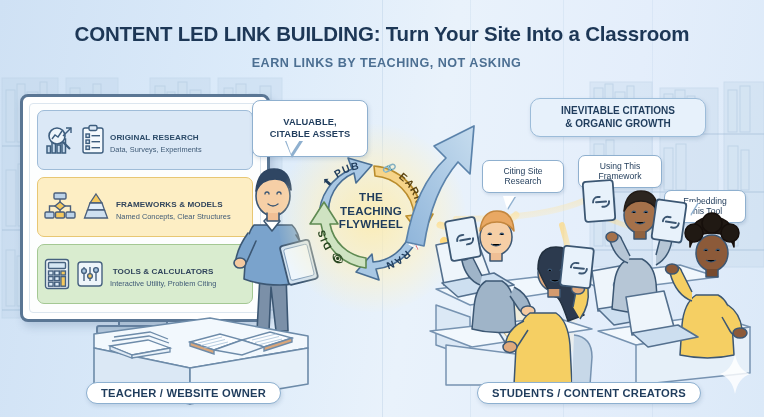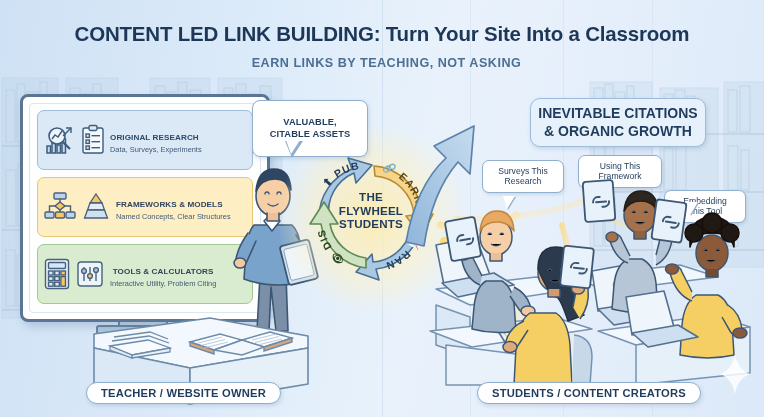--- a/index.html
+++ b/index.html
@@ -60,21 +60,21 @@
 
   #bubAssets{left:252px;top:100px;width:104px;padding:16px 5px;}
   #bubAssets .t{font-size:9.3px;line-height:1.25;letter-spacing:.1px;}
   #bubAssetsTail{left:285px;top:141px;border-left:7px solid transparent;
     border-right:11px solid transparent;border-top:17px solid #8fb0cf;}
   #bubAssetsTail2{left:286px;top:140px;border-left:5px solid transparent;
     border-right:9px solid transparent;border-top:14px solid #fff;}
 
   #bubIneq{left:530px;top:98px;width:164px;padding:6px 5px;border-radius:10px;
     background:#e7f1fb;border-color:#9cbcd9;}
-  #bubIneq .t{font-size:14px;line-height:1.25;}
+  #bubIneq .t{font-size:10px;line-height:1.25;}
 
   .mini{position:absolute;background:#fff;border:1.6px solid #8fb0cf;border-radius:7px;
     padding:5px 6px;text-align:center;box-shadow:1px 2px 3px rgba(60,95,135,.15);}
   .mini .t{font-size:8.6px;font-weight:400;color:#28425f;line-height:1.22;}
   #mini1{left:482px;top:160px;width:68px;}
   #mini2{left:578px;top:155px;width:70px;}
   #mini3{left:664px;top:148px;width:68px;margin-top:42px;}
   .minitail{position:absolute;width:0;height:0;
     border-left:4px solid transparent;border-right:8px solid transparent;
     border-top:13px solid #fff;filter:drop-shadow(1px 1px 0 #8fb0cf);}
@@ -386,22 +386,22 @@
       <text font-size="10.4" font-weight="700" fill="#1f3c5c" letter-spacing="1" font-family="Liberation Sans, sans-serif">
         <textPath href="#arcRank" startOffset="2%">📈 RANK</textPath>
       </text>
       <text font-size="10.4" font-weight="700" fill="#27451f" letter-spacing="1" font-family="Liberation Sans, sans-serif">
         <textPath href="#arcDisc" startOffset="2%">👁 DISCOVER</textPath>
       </text>
     </svg>
 
     <div class="wheelText">
       <span>THE</span><br>
-      <span>FLYWHEEL</span><br>
-      <span>STUDENTS</span>
+      <span>TEACHING</span><br>
+      <span>FLYWHEEL</span>
     </div>
   </div>
 
   <svg style="position:absolute;left:398px;top:100px" width="110" height="150">
     <defs>
       <linearGradient id="gArr" x1="0" y1="1" x2="1" y2="0">
         <stop offset="0" stop-color="#8fb5da"></stop>
           <stop offset="1" stop-color="#c6dcee"></stop>
       </linearGradient>
     </defs>
@@ -414,21 +414,21 @@
   </div>
   <div class="tail" id="bubAssetsTail"></div>
   <div class="tail" id="bubAssetsTail2"></div>
 
   <div class="bub" id="bubIneq">
     <div class="t">INEVITABLE CITATIONS</div>
     <div class="t">&amp; ORGANIC GROWTH</div>
   </div>
 
   <div class="mini" id="mini1">
-    <div class="t">Surveys This</div>
+    <div class="t">Citing Site</div>
     <div class="t">Research</div>
   </div>
   <div class="minitail" style="left:503px;top:196px"></div>
 
   <div class="mini" id="mini2">
     <div class="t">Using This</div>
     <div class="t">Framework</div>
   </div>
   <div class="minitail" style="left:598px;top:191px"></div>
 

